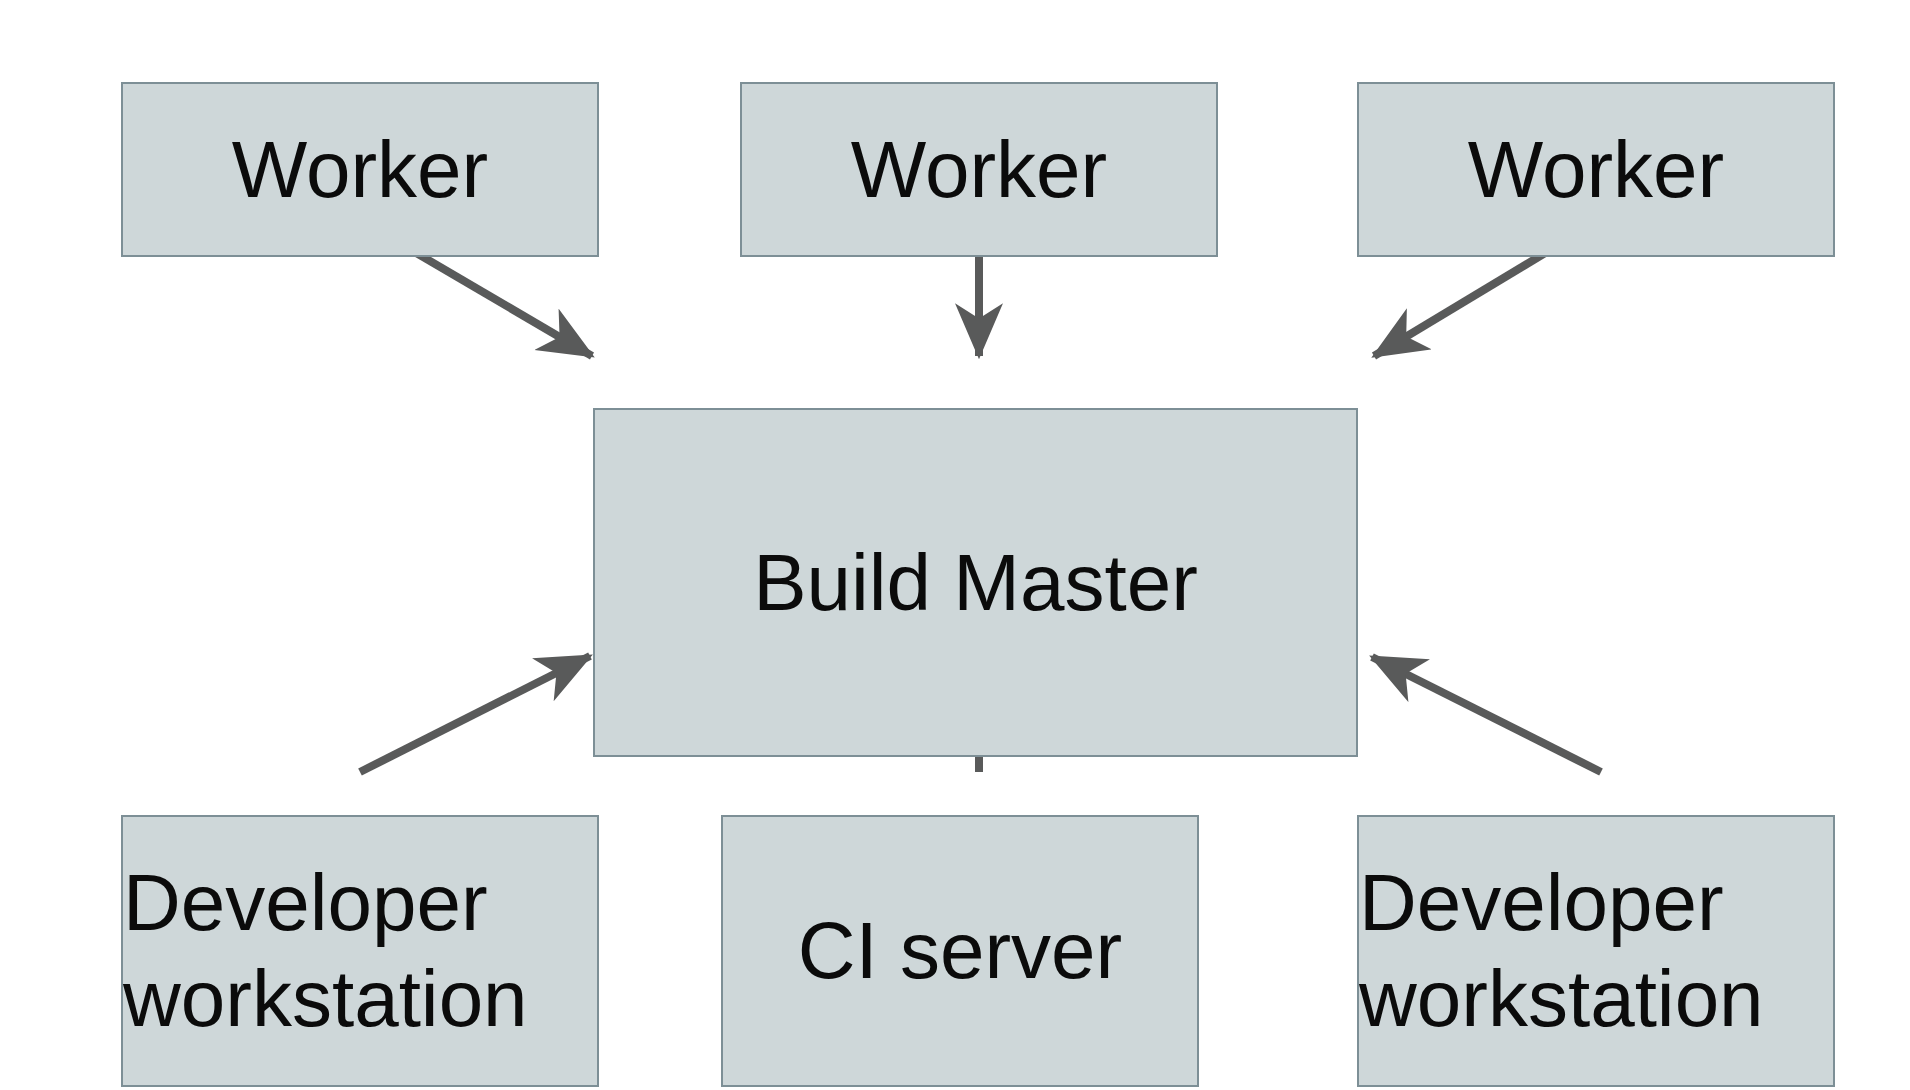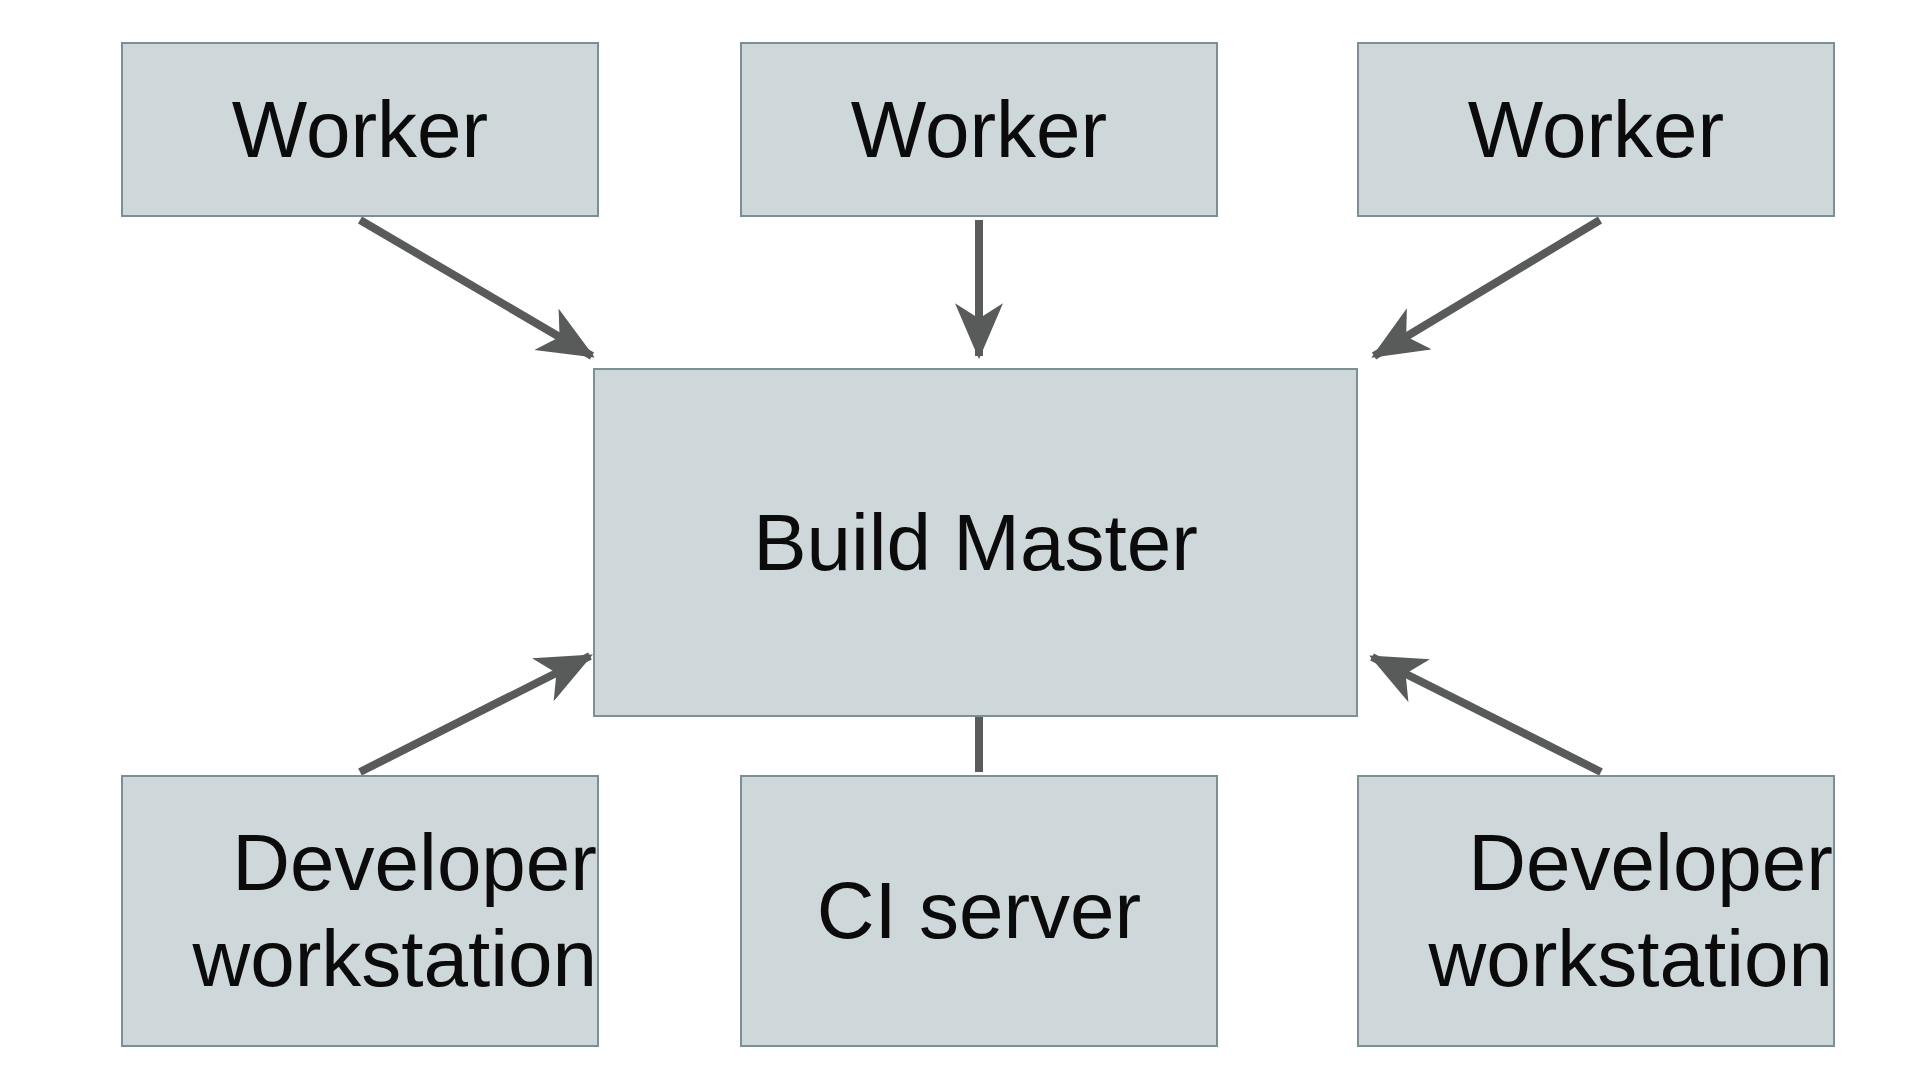--- a/index.html
+++ b/index.html
@@ -38,34 +38,35 @@
     fill: var(--arrow);
   }
   .node {
     position: absolute;
     box-sizing: border-box;
     background: var(--node-fill);
     border: 2px solid var(--node-border);
     display: flex;
     align-items: center;
     justify-content: center;
-    text-align: right;
+    text-align: left;
+    margin-top: 40px;
   }
   .node-label {
     color: var(--text);
     font-size: 80px;
     line-height: 1.2;
     letter-spacing: 0px;
   }
   .n-worker-left   { left: 121px;  top: 42px;  width: 478px; height: 175px; }
   .n-worker-center { left: 740px;  top: 42px;  width: 478px; height: 175px; }
   .n-worker-right  { left: 1357px; top: 42px;  width: 478px; height: 175px; }
   .n-build-master  { left: 593px;  top: 368px; width: 765px; height: 349px; }
   .n-dev-left      { left: 121px;  top: 775px; width: 478px; height: 272px; }
-  .n-ci-server     { left: 740px;  top: 775px; width: 478px; height: 272px; }
+  .n-ci-server     { left: 721px;  top: 775px; width: 478px; height: 272px; }
   .n-dev-right     { left: 1357px; top: 775px; width: 478px; height: 272px; }
 </style>
 </head>
 <body>
 
 <div class="canvas">
 
   <svg class="edges" viewBox="0 0 1910 1090" xmlns="http://www.w3.org/2000/svg">
     <defs>
       <marker id="stealth" markerWidth="8" markerHeight="6.4" refX="6.6" refY="3" orient="auto" markerUnits="strokeWidth">

